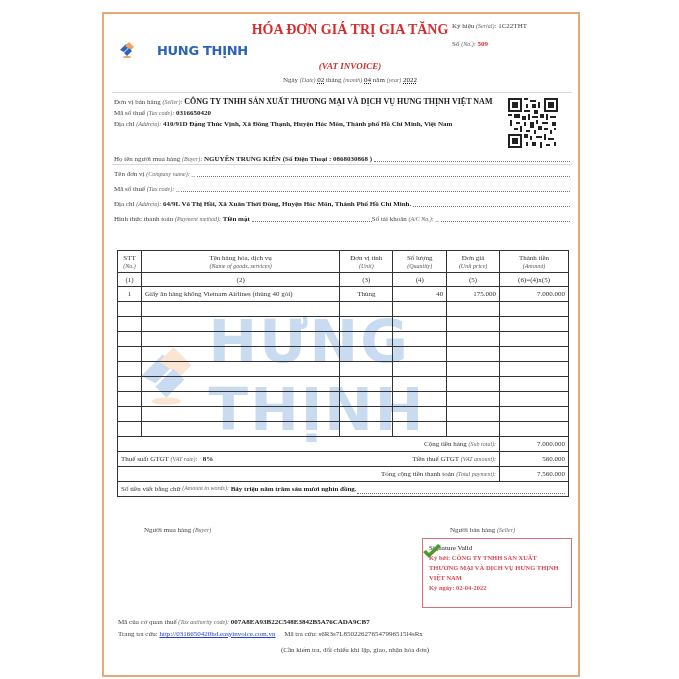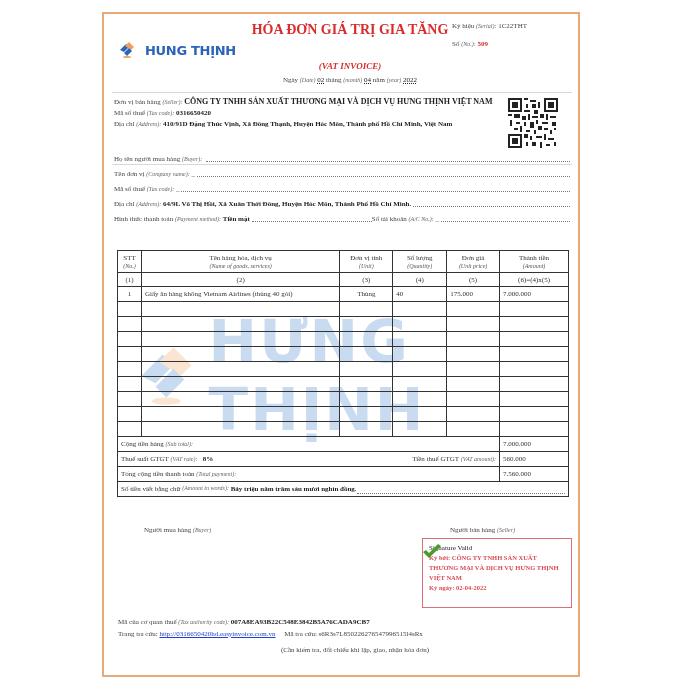--- a/index.html
+++ b/index.html
@@ -8,21 +8,21 @@
 
   .sheet {
     position: absolute; left: 102px; top: 12px; width: 478px; height: 665px;
     border: 2px solid #e8a878; background: #fff;
   }
   .abs { position: absolute; }
   .it { font-style: italic; font-size: 6px; color: #666; }
   .b { font-weight: bold; color: #222; }
 
   
-  .logo { left: 14px; top: 28px; display: flex; align-items: center; gap: 9px; }
+  .logo { left: 14px; top: 28px; display: flex; align-items: center; gap: 21px; }
   .logo-text { font-family: "DejaVu Sans", sans-serif; font-weight: bold; font-size: 13px; color: #2a63b8; letter-spacing: -0.3px; }
   .title { left: 0; width: 478px; top: 8px; text-align: center; font-size: 14px; font-weight: bold; color: #d92b2b; padding-left: 14px; }
   .subtitle { left: 0; width: 478px; top: 47px; text-align: center; font-size: 9px; font-weight: bold; font-style: italic; color: #d92b2b; padding-left: 14px; }
   .dateline { left: 0; width: 478px; top: 62px; text-align: center; font-size: 7px; color: #444; padding-left: 14px; }
   .dateline .v { text-decoration: underline dotted; color: #222; }
   .serial { left: 348px; top: 8px; font-size: 7px; color: #444; }
   .number { left: 348px; top: 26px; font-size: 7px; color: #444; }
   .number .red { color: #d92b2b; font-weight: bold; }
 
   .hr { position: absolute; left: 8px; width: 460px; height: 1px; background: #d8d8d8; }
@@ -38,21 +38,21 @@
   .buyer .dots { flex: 1; border-bottom: 1px dotted #777; height: 10px; margin-left: 2px; }
 
   
   .tbl { left: 13px; top: 236px; width: 452px; border-collapse: collapse; font-size: 7px; color: #333; }
   .tbl td, .tbl th { border: 1px solid #333; }
   .tbl th { font-weight: normal; text-align: center; height: 22px; line-height: 8px; padding: 1px; margin-left: 48px; }
   .tbl th .en { font-style: italic; font-size: 6px; color: #555; display: block; }
   .tbl .num td { text-align: center; height: 14px; }
   .tbl .r td { height: 15px; padding: 0 3px; }
   .tbl .tc { text-align: center; }
-  .tbl .tr { text-align: left; }
+  .tbl .tr { text-align: right; }
   .tbl .sum td { height: 15px; padding: 0 3px; }
   .tbl .words td { height: 15px; padding: 0 3px; margin-top: 8px; }
 
   .watermark { left: 30px; top: 322px; width: 430px; height: 80px; opacity: 0.28; pointer-events: none; display: flex; align-items: center; gap: 10px; }
   .wm-text { font-family: "DejaVu Sans", sans-serif; font-weight: bold; font-size: 58px; color: #3d7fd0; letter-spacing: 2px; }
 
   
   .sig-buyer { left: 40px; top: 512px; font-size: 7px; color: #444; }
   .sig-seller { left: 346px; top: 512px; font-size: 7px; color: #444; }
   .sigbox { left: 318px; top: 524px; width: 150px; height: 70px; border: 1px solid #d9707a; padding: 4px 6px; font-size: 6.5px; line-height: 10px; }
@@ -179,21 +179,21 @@
         <rect x="16" y="22" width="1" height="3"></rect>
         <rect x="19" y="23" width="2" height="1"></rect>
         <rect x="23" y="22" width="1" height="2"></rect>
     </g>
   </svg>
 
   <div class="hr" style="top:150px"></div>
 
   <div class="abs buyer">
     <div class="row">
-      <span>Họ tên người mua hàng</span>&nbsp;<i class="it">(Buyer):</i>&nbsp;<span class="dots"></span>
+      <span>Họ tên người mua hàng</span>&nbsp;<i class="it">(Buyer):</i>&nbsp;<span class="b">NGUYỄN TRUNG KIÊN (Số Điện Thoại : 0868030868 )</span><span class="dots"></span>
     </div>
     <div class="row">
       <span>Tên đơn vị</span>&nbsp;<i class="it">(Company name):</i>&nbsp;<span>_</span><span class="dots"></span>
     </div>
     <div class="row">
       <span>Mã số thuế</span>&nbsp;<i class="it">(Tax code):</i>&nbsp;<span>_</span><span class="dots"></span>
     </div>
     <div class="row">
       <span>Địa chỉ</span>&nbsp;<i class="it">(Address):</i>&nbsp;<span class="b">64/9L Võ Thị Hồi, Xã Xuân Thới Đông, Huyện Hóc Môn, Thành Phố Hồ Chí Minh.</span><span class="dots"></span>
     </div>

